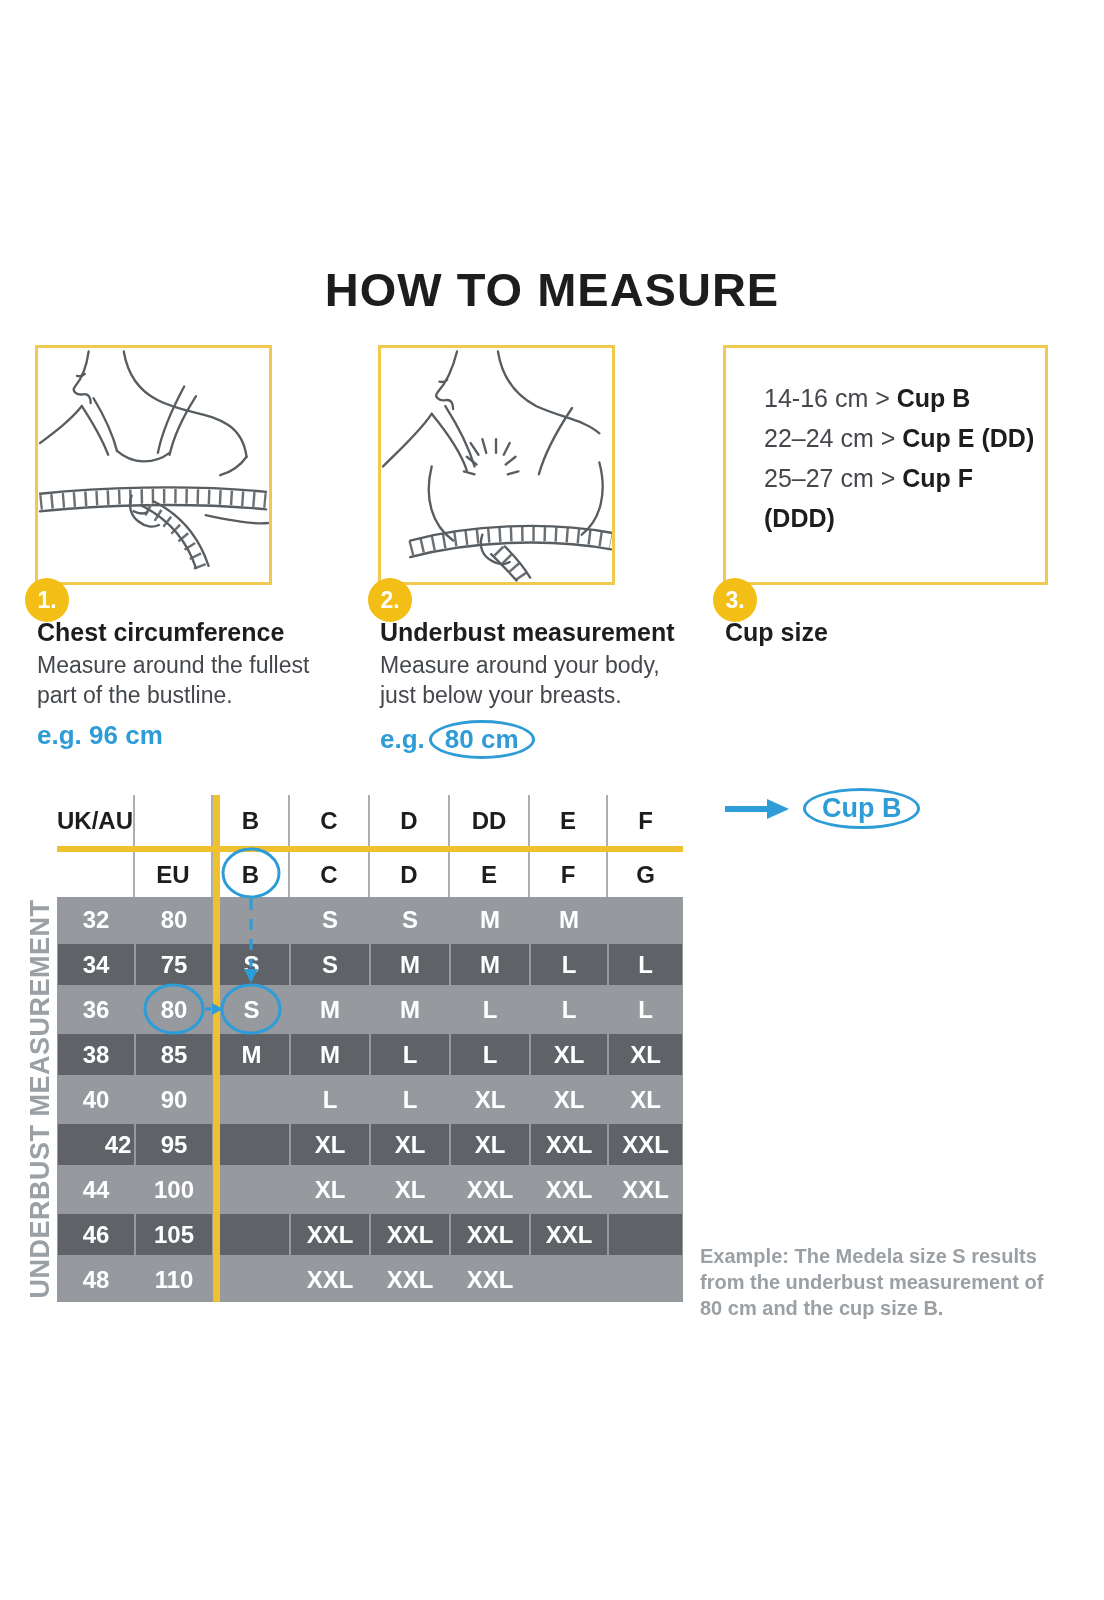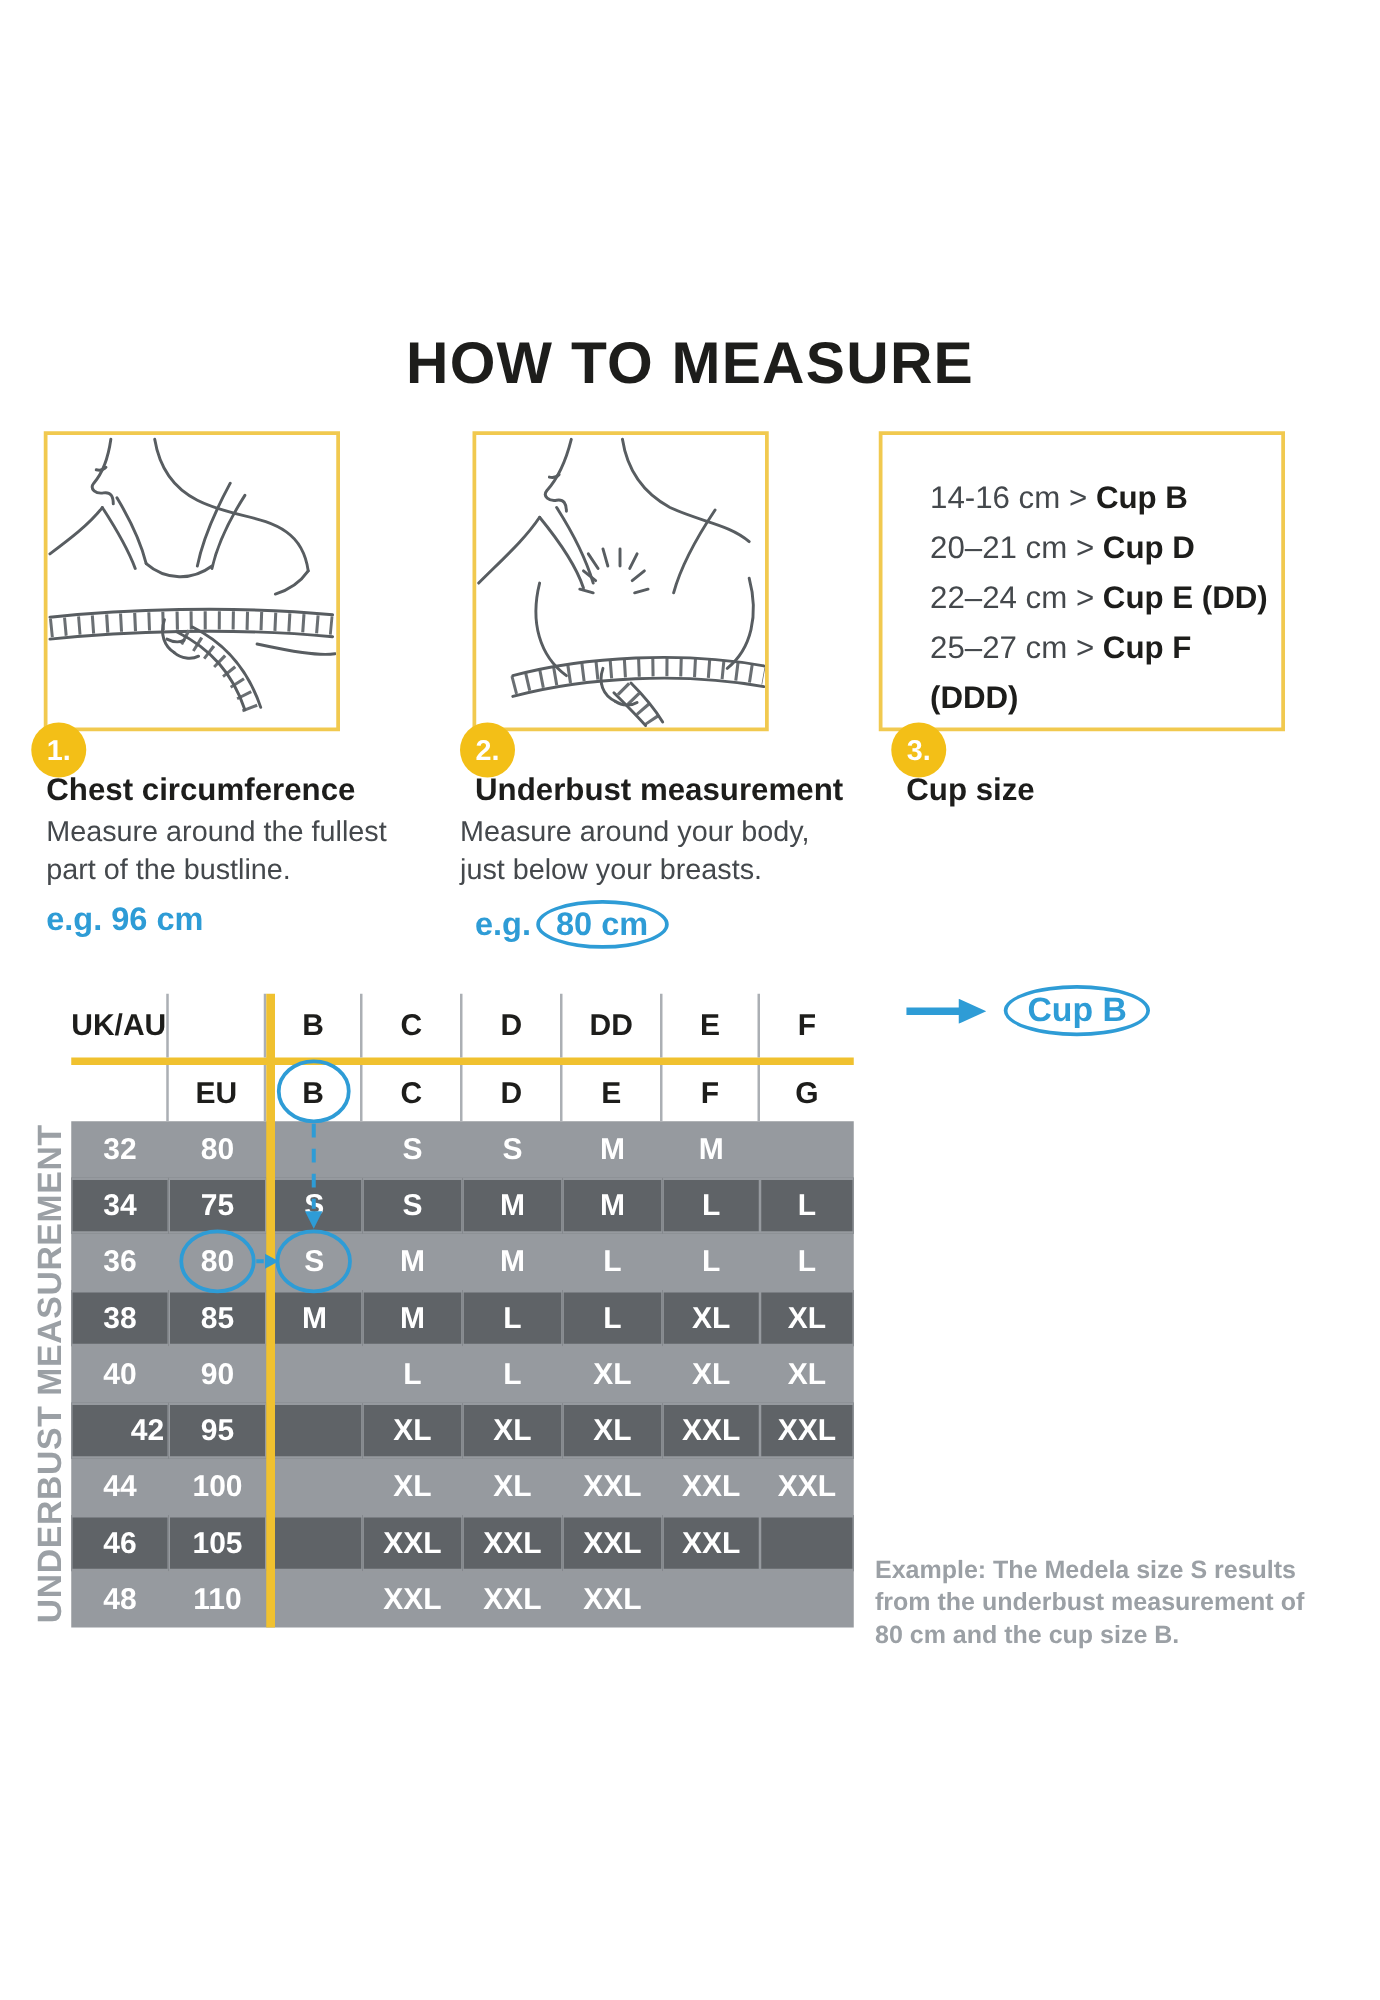--- a/index.html
+++ b/index.html
@@ -11,40 +11,40 @@
     position:absolute;left:0;top:262px;width:1104px;text-align:center;
     font-size:47px;font-weight:800;letter-spacing:1px;color:#1d1d1b;margin:0;
   }
   
   .ybox{
     position:absolute;top:345px;height:234px;border:3px solid #f1c94f;
     background:#ffffff;overflow:hidden;box-sizing:content-box;
   }
   .box1{left:35px;width:231px;}
   .box2{left:378px;width:231px;}
-  .box3{left:703px;width:319px;}
+  .box3{left:723px;width:319px;}
   .badge{
     position:absolute;top:578px;width:44px;height:44px;border-radius:50%;
     background:#f3bf17;color:#ffffff;font-weight:800;font-size:23px;
     display:flex;align-items:center;justify-content:center;z-index:3;
   }
   .badge1{left:25px;} .badge2{left:368px;} .badge3{left:713px;}
   .illus{stroke:#585d61;fill:none;stroke-width:2.4;stroke-linecap:round;}
   .tape-ticks{stroke:#6a6f73;fill:none;stroke-width:15;stroke-dasharray:2.5 9;}
   .tape-ticks2{stroke:#6a6f73;fill:none;stroke-width:13;stroke-dasharray:2.5 9;}
   
   .cup-list{padding:30px 0 0 38px;}
   .cup-line{font-size:25px;line-height:40px;color:#44484c;}
   .cup-line .range{font-weight:400;}
   .cup-line .cup{font-weight:800;color:#1d1d1b;}
   
   .step-heading{position:absolute;top:618px;margin:0;font-size:25px;font-weight:800;color:#1d1d1b;}
   .step-body{position:absolute;top:650px;margin:0;font-size:23px;line-height:30px;color:#44484c;font-weight:400;}
   .h1x{left:37px;} .h2x{left:380px;} .h3x{left:725px;}
-  .b1x{left:37px;width:305px;} .b2x{left:368px;width:315px;} .b3x{left:725px;width:340px;}
+  .b1x{left:37px;width:305px;} .b2x{left:380px;width:315px;} .b3x{left:725px;width:340px;}
   .example{position:absolute;top:720px;margin:0;font-size:26px;font-weight:800;color:#2e9cd6;}
   .e1x{left:37px;} .e2x{left:380px;}
   .oval{
     display:inline-block;border:3px solid #2e9cd6;border-radius:50% / 50%;
     padding:1px 13px;margin-left:4px;
   }
   .calc-line{position:absolute;left:725px;top:750px;margin:0;font-size:26px;font-weight:800;color:#2e9cd6;}
   .result-row{position:absolute;left:725px;top:788px;display:flex;align-items:center;gap:14px;}
   .result-oval{
     display:inline-block;border:3px solid #2e9cd6;border-radius:50% / 50%;
@@ -157,21 +157,20 @@
         <path d="M104,190 C100,202 104,212 114,217"></path>
         <path d="M114,217 C120,221 127,221 132,218"></path>
       </g>
     </svg>
   </div>
   <div class="badge badge2">2.</div>
 
   <div class="ybox box3">
     <div class="cup-list">
         <div class="cup-line"><span class="range">14-16 cm &gt; </span> <span class="cup">Cup B</span></div>
-        <div class="cup-line"><span class="range">20–21 cm &gt; </span> <span class="cup">Cup D</span></div>
         <div class="cup-line"><span class="range">22–24 cm &gt; </span> <span class="cup">Cup E (DD)</span></div>
         <div class="cup-line"><span class="range">25–27 cm &gt; </span> <span class="cup">Cup F (DDD)</span></div>
       </div>
   </div>
   <div class="badge badge3">3.</div>
 
   <h2 class="step-heading h1x">Chest circumference</h2>
   <h2 class="step-heading h2x">Underbust measurement</h2>
   <h2 class="step-heading h3x">Cup size</h2>
 

